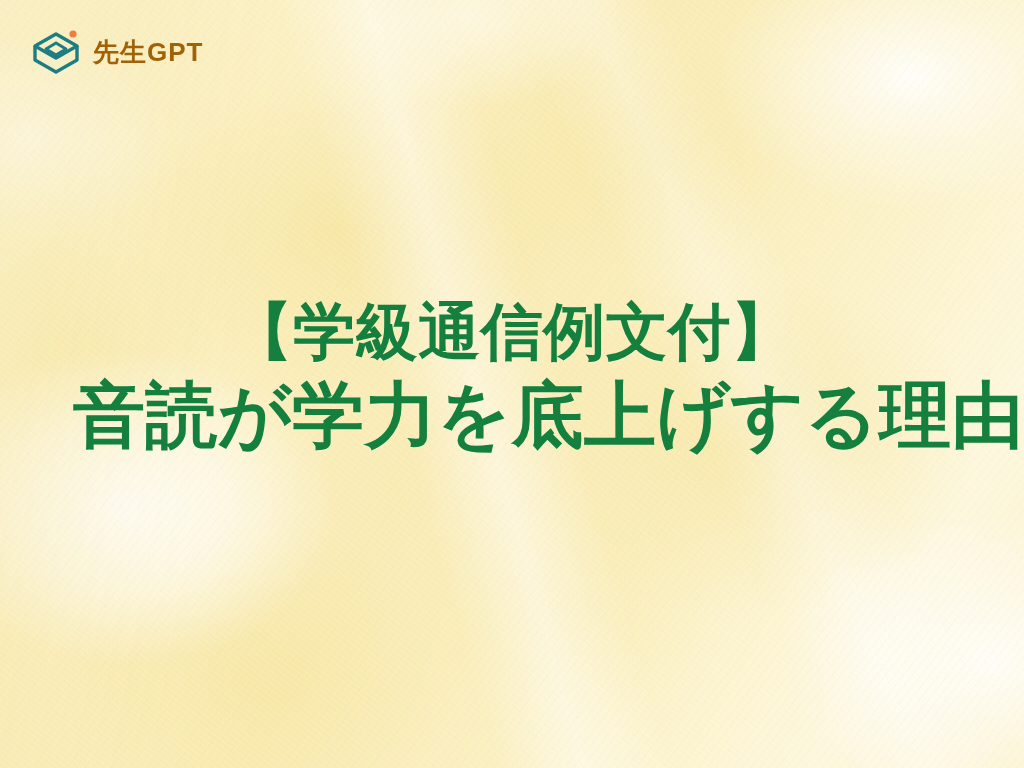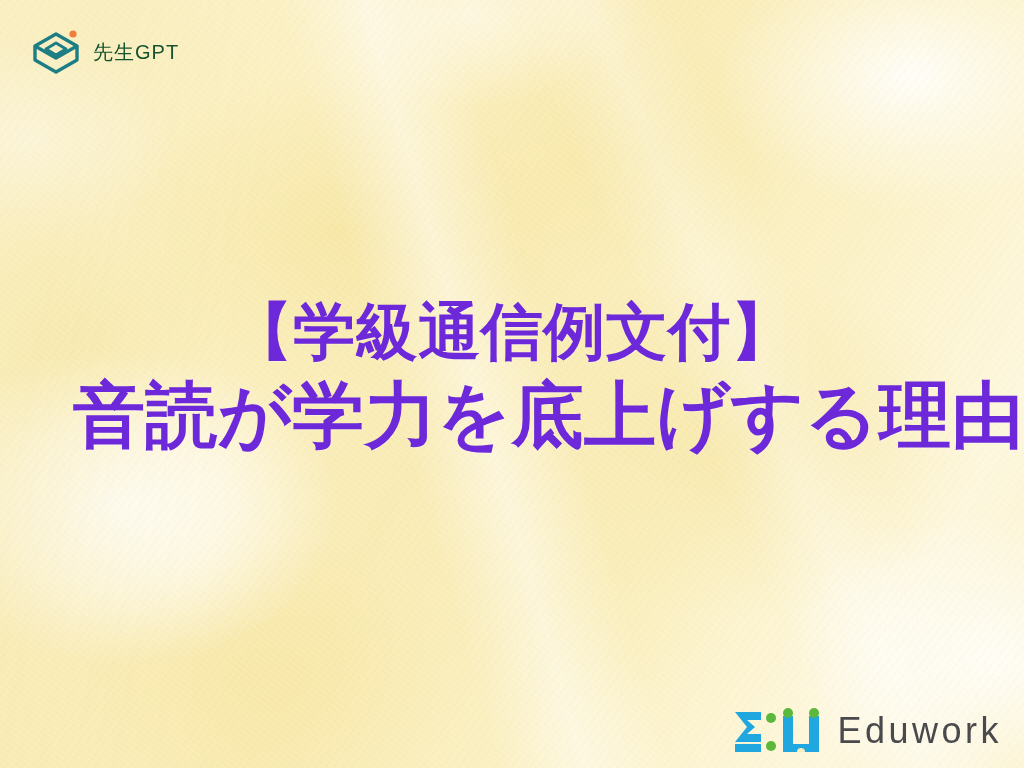--- a/index.html
+++ b/index.html
@@ -82,38 +82,38 @@
     display: flex;
     align-items: center;
     gap: 11px;
   }
   .brand-mark {
     width: 52px;
     height: 50px;
     display: block;
   }
   .brand-name {
-    font-size: 20px;
-    font-weight: 400;
+    font-size: 26px;
+    font-weight: 700;
     letter-spacing: 1px;
-    color: #14532d;
+    color: #a16207;
     line-height: 1;
     white-space: nowrap;
   }
 
   
   .title-block {
     position: absolute;
     left: 0;
     right: 0;
     top: 296px;
     text-align: center;
   }
   .title-line {
-    color: #6d28d9;
+    color: #15803d;
     font-weight: 700;
     line-height: 1.16;
     white-space: nowrap;
     letter-spacing: 0.5px;
     text-shadow: 0 1px 0 rgba(255,255,255,0.35);
   }
   .title-line-1 { font-size: 62px; }
   .title-line-2 { font-size: 72px; margin-top: 6px; text-align: right; }
 
   
@@ -162,36 +162,14 @@
       </svg>
     </span>
     <span class="brand-name">先生GPT</span>
   </div>
 
   <div class="title-block">
     <div class="title-line title-line-1">【学級通信例文付】</div>
     <div class="title-line title-line-2">音読が学力を底上げする理由</div>
   </div>
 
-  <div class="eduwork">
-    <span class="eduwork-mark-wrap">
-      <svg class="eduwork-mark" viewBox="0 0 92 50" aria-hidden="true">
-
-        <path d="M4 6 H30 V14 H16 L24 21 L16 28 H30 V36 H4 L16 21 Z" fill="#21a7e0"></path>
-        <path d="M4 38 H30 V46 H4 Z" fill="#21a7e0"></path>
-
-        <circle cx="40" cy="12" r="5" fill="#5cb83c"></circle>
-        <circle cx="40" cy="40" r="5" fill="#5cb83c"></circle>
-
-        <path d="M52 10 H62 V46 H52 Z" fill="#21a7e0"></path>
-        <path d="M78 10 H88 V46 H78 Z" fill="#21a7e0"></path>
-        <path d="M52 38 H88 V46 H52 Z" fill="#21a7e0"></path>
-        <path d="M62 46 A 8 8 0 0 1 78 46 Z" fill="#21a7e0"></path>
-        <path d="M66 46 A 4 4 0 0 1 74 46 Z" fill="#f9edc0"></path>
-
-        <circle cx="57" cy="7" r="5" fill="#5cb83c"></circle>
-        <circle cx="83" cy="7" r="5" fill="#5cb83c"></circle>
-      </svg>
-    </span>
-    <span class="eduwork-word">Eduwork</span>
-  </div>
 
 </div>
 
 </body></html>

